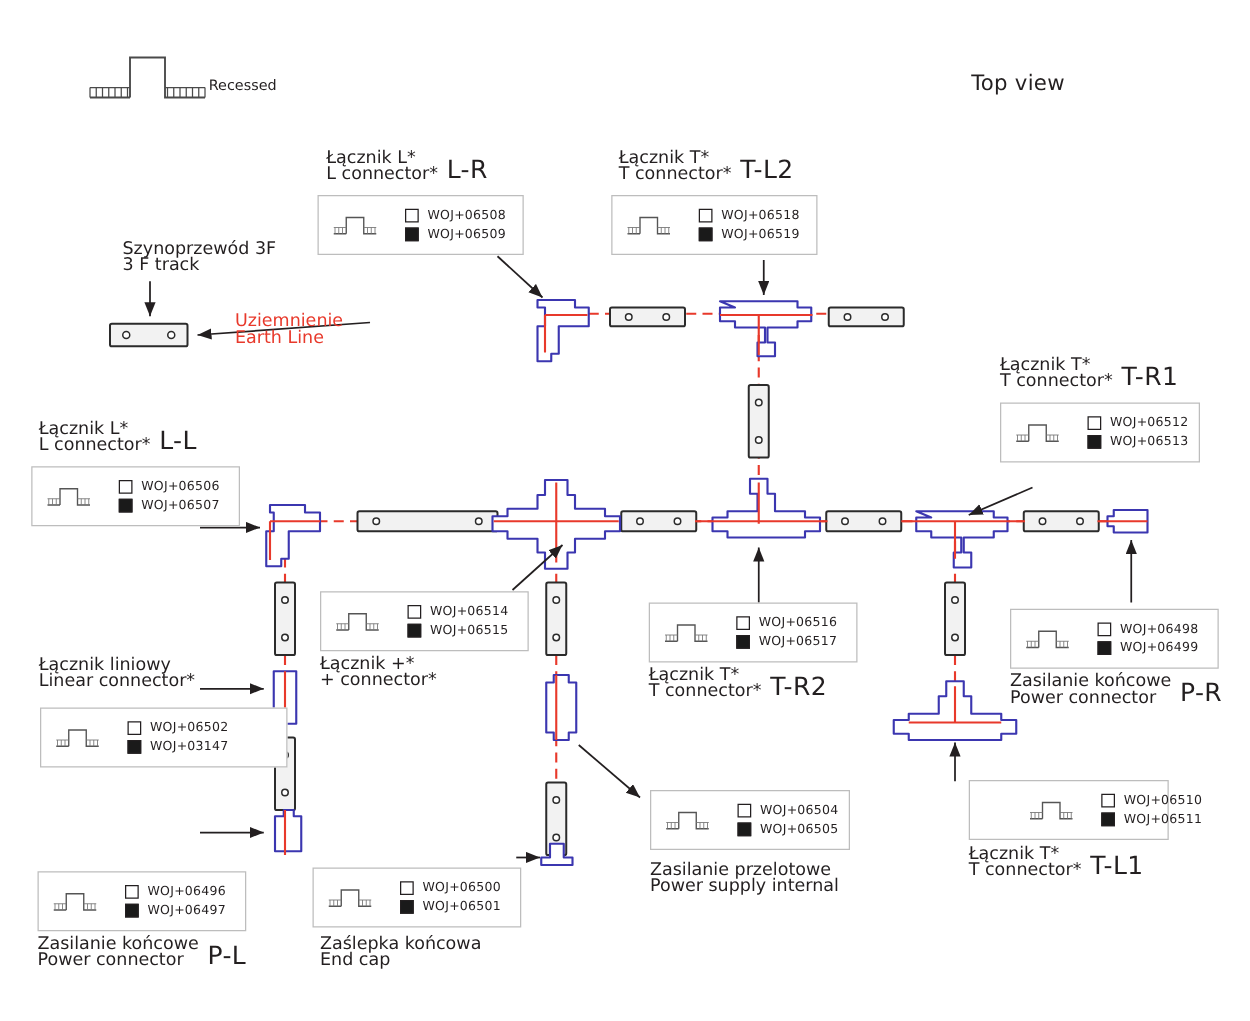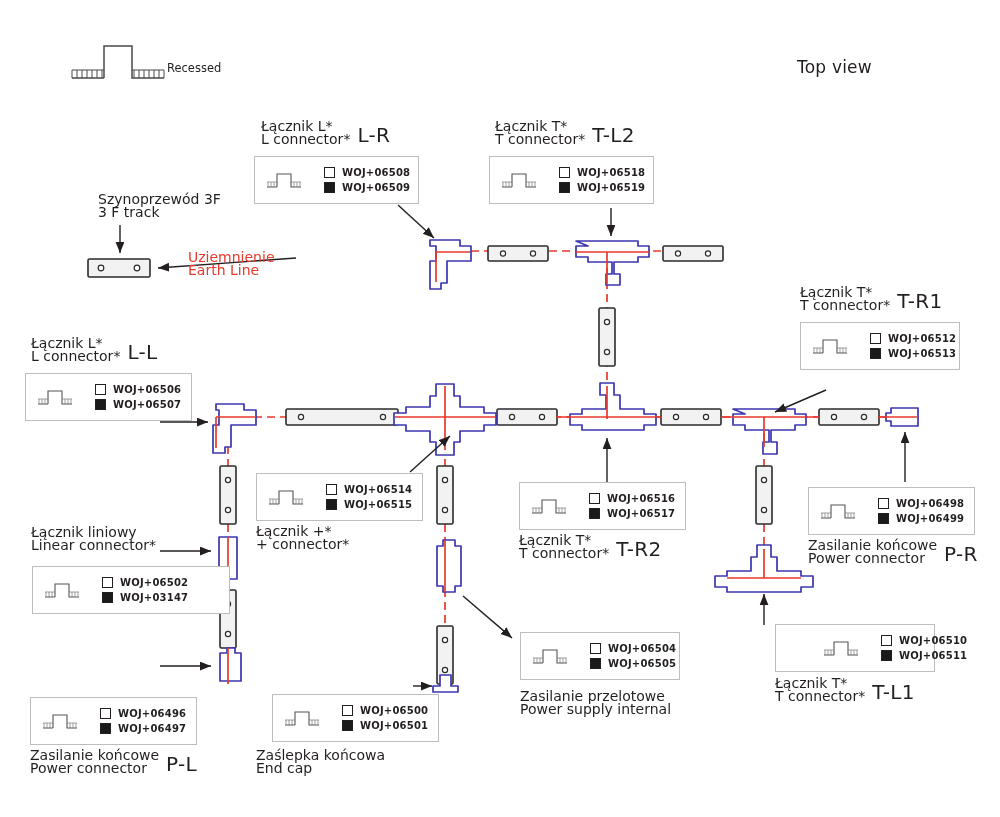--- a/index.html
+++ b/index.html
@@ -8,21 +8,21 @@
   .abs{position:absolute;}
   .ttl{font-size:17px;color:#231f20;letter-spacing:.2px;}
   .lbl{font-size:10.5px;line-height:12.5px;color:#231f20;white-space:pre-line;}
   .code-box{position:absolute;border:1px solid #bdbdbd;background:#fff;box-sizing:border-box;}
   .cb-inner{display:flex;align-items:center;height:100%;padding:0 8px;gap:9px;}
   .codes{display:flex;flex-direction:column;gap:4px;}
   .code-row{display:flex;align-items:center;gap:7px;}
   .sw{width:11px;height:11px;border:1px solid #231f20;box-sizing:border-box;flex:none;}
   .sw.white{background:#ffffff;}
   .sw.black{background:#1a1a1a;}
-  .code-txt{font-size:10px;color:#231f20;letter-spacing:.2px;white-space:nowrap;font-weight:bold;}
+  .code-txt{font-size:10px;color:#231f20;letter-spacing:.2px;white-space:nowrap;}
   .big{font-size:20px;letter-spacing:.3px;}
   .grp{position:absolute;display:flex;align-items:flex-end;gap:7px;}
   .red{color:#e8392b;}
   svg{display:block;overflow:visible;}
   .nm{font-size:14px;line-height:12.5px;}
 </style>
 </head>
 <body>
 
 <svg class="abs" style="left:0;top:0" width="1000" height="817" viewBox="0 0 1000 817">
@@ -197,21 +197,21 @@
       <line x1="154" y1="70" x2="154" y2="78"></line>
         <line x1="159" y1="70" x2="159" y2="78"></line>
       <line x1="164" y1="70" x2="164" y2="78"></line>
       <line x1="132" y1="70" x2="164" y2="70"></line>
     </g>
   </g>
 </svg>
 
 <div class="abs lbl" style="left:167px;top:62px;font-size:11.5px;">Recessed</div>
 
-<div class="abs ttl" style="left:797px;top:57px;">Top view</div>
+<div class="abs ttl" style="left:777px;top:57px;">Top view</div>
 
 <div class="abs nm" style="left:98px;top:193px;">
   <div>Szynoprzewód 3F</div>
   <div>3 F track</div>
 </div>
 
 <div class="abs nm red" style="left:188px;top:251px;">
   <div>Uziemnienie</div>
   <div>Earth Line</div>
 </div>
@@ -588,21 +588,21 @@
   </div>
 </div>
 <div class="abs grp" style="left:30px;top:749px;">
   <div class="nm">
     <div>Zasilanie końcowe</div>
     <div>Power connector</div>
   </div>
   <div class="big" style="line-height:20px;">P-L</div>
 </div>
 
-<div class="code-box" style="left:272px;top:694px;width:167px;height:48px;">
+<div class="code-box" style="left:250px;top:694px;width:167px;height:48px;">
   <div class="cb-inner">
     <svg width="52" height="26" viewBox="0 0 52 26">
       <path d="M4,20 h10 M14,20 v-13 h14 v13 h10" fill="none" stroke="#555" stroke-width="1.1"></path>
       <g stroke="#777" stroke-width=".7">
         <line x1="4" y1="15" x2="14" y2="15"></line>
           <line x1="5" y1="15" x2="5" y2="20"></line>
         <line x1="8" y1="15" x2="8" y2="20"></line>
           <line x1="11" y1="15" x2="11" y2="20"></line>
         <line x1="28" y1="15" x2="38" y2="15"></line>
           <line x1="31" y1="15" x2="31" y2="20"></line>

